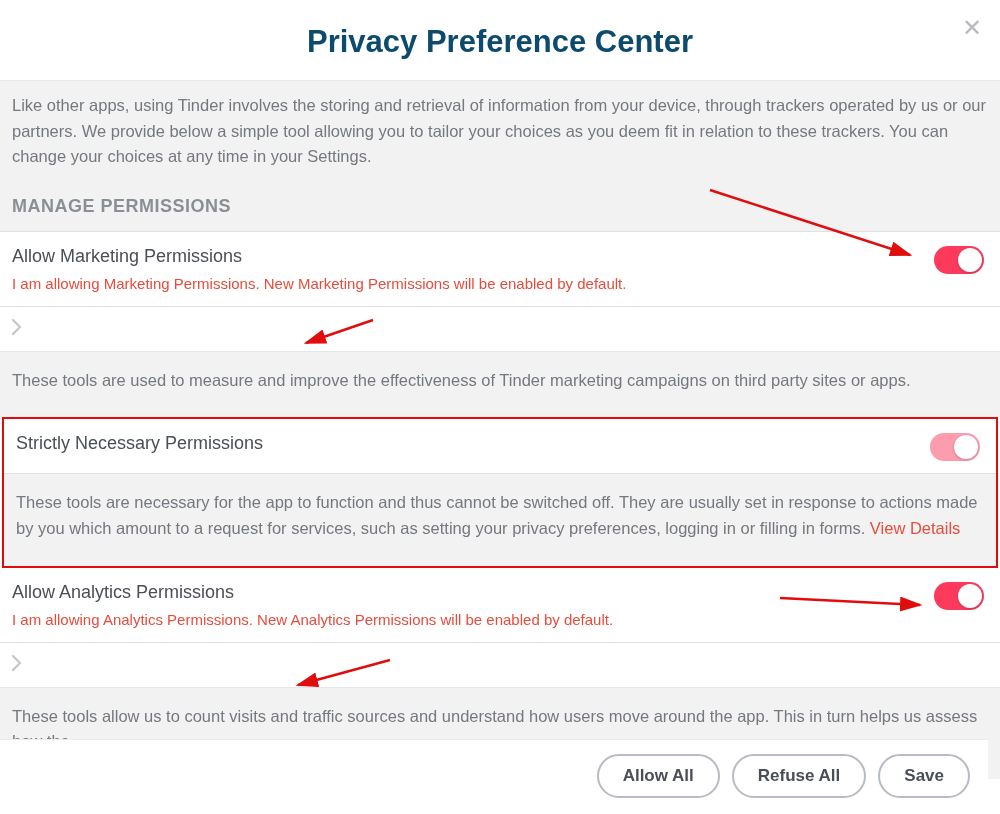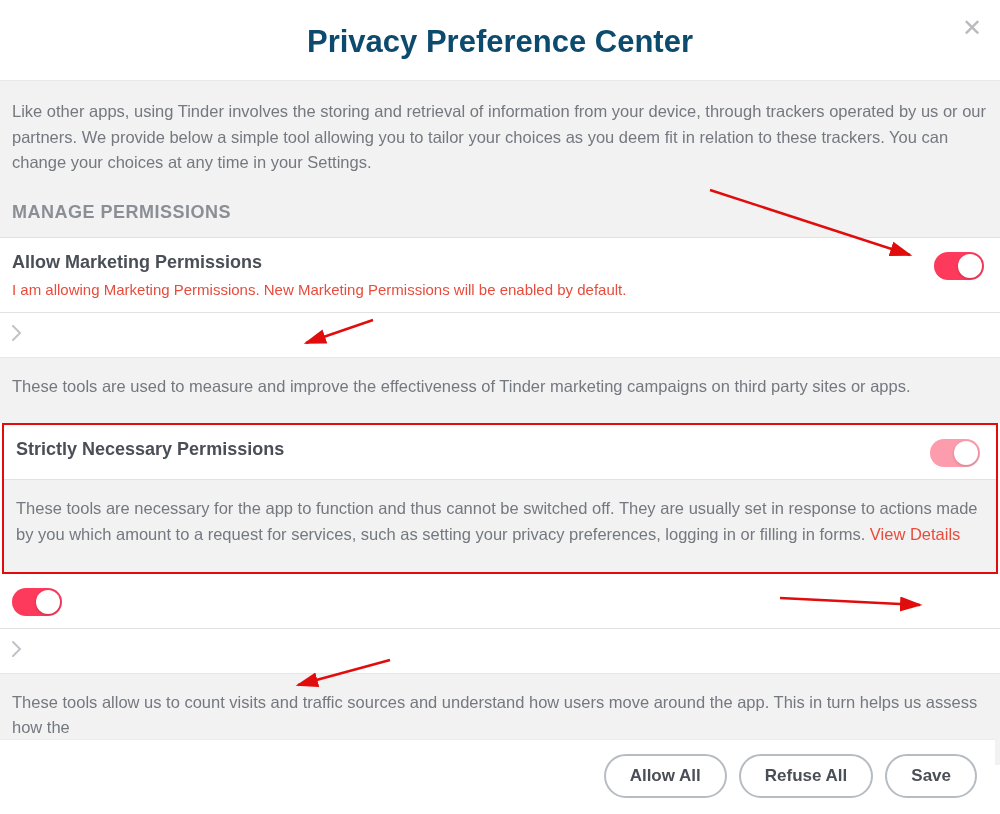--- a/index.html
+++ b/index.html
@@ -28,21 +28,21 @@
   right: 18px;
   font-size: 24px;
   color: #b9bbbf;
   cursor: pointer;
   background: none;
   border: none;
   line-height: 1;
 }
 .intro {
   background: #f2f2f2;
-  padding: 18px 12px 10px 12px;
+  padding: 12px 12px 10px 12px;
   border-top: 1px solid #e8e8e8;
 }
 .intro p {
   font-size: 16.5px;
   line-height: 1.55;
   color: #74787f;
 }
 .section-label {
   background: #f2f2f2;
   padding: 16px 12px 14px 12px;
@@ -61,21 +61,21 @@
   justify-content: space-between;
   position: relative;
 }
 .row .content {
   flex: 1;
   padding-right: 12px;
 }
 .row .title {
   font-size: 18px;
   color: #4a4e56;
-  font-weight: 700;
+  font-weight: 400;
   line-height: 1.4;
 }
 .row .status {
   font-size: 15px;
   color: #e74c3c;
   margin-top: 4px;
   line-height: 1.4;
 }
 .row.expand .chevron {
   color: #c0c3c8;
@@ -117,21 +117,21 @@
 .red-box {
   border: 2px solid #e10c0c;
   margin: 0 2px;
 }
 .red-box .row { border-top: none; }
 .red-box .desc { border-top: 1px solid #e1e1e1; }
 .footer {
   position: absolute;
   bottom: 0;
   left: 0;
-  right: 5px;
+  right: 12px;
   background: #fff;
   padding: 14px 18px 16px;
   display: flex;
   justify-content: flex-end;
   gap: 12px;
   border-top: 1px solid #ececec;
 }
 .footer .btn {
   border: 2px solid #b7bbc2;
   background: #fff;
@@ -192,20 +192,24 @@
     <div class="toggle on-disabled">
       <div class="knob"></div>
     </div>
   </div>
   <div class="desc">
     <span>These tools are necessary for the app to function and thus cannot be switched off. They are usually set in response to actions made by you which amount to a request for services, such as setting your privacy preferences, logging in or filling in forms. </span><span class="link">View Details</span>
   </div>
 </div>
 
 <div class="row" style="border-top:none;">
+  <div class="content">
+    <div class="title">Allow Analytics Permissions</div>
+    <div class="status">I am allowing Analytics Permissions. New Analytics Permissions will be enabled by default.</div>
+  </div>
   <div class="toggle on">
     <div class="knob"></div>
   </div>
 </div>
 
 <div class="row expand">
   <span class="chevron">
     <svg width="10" height="16" viewBox="0 0 10 16">
         <path d="M1 1 L8 8 L1 15" stroke="#c0c3c8" stroke-width="2" fill="none" stroke-linecap="round"></path>
       </svg>

